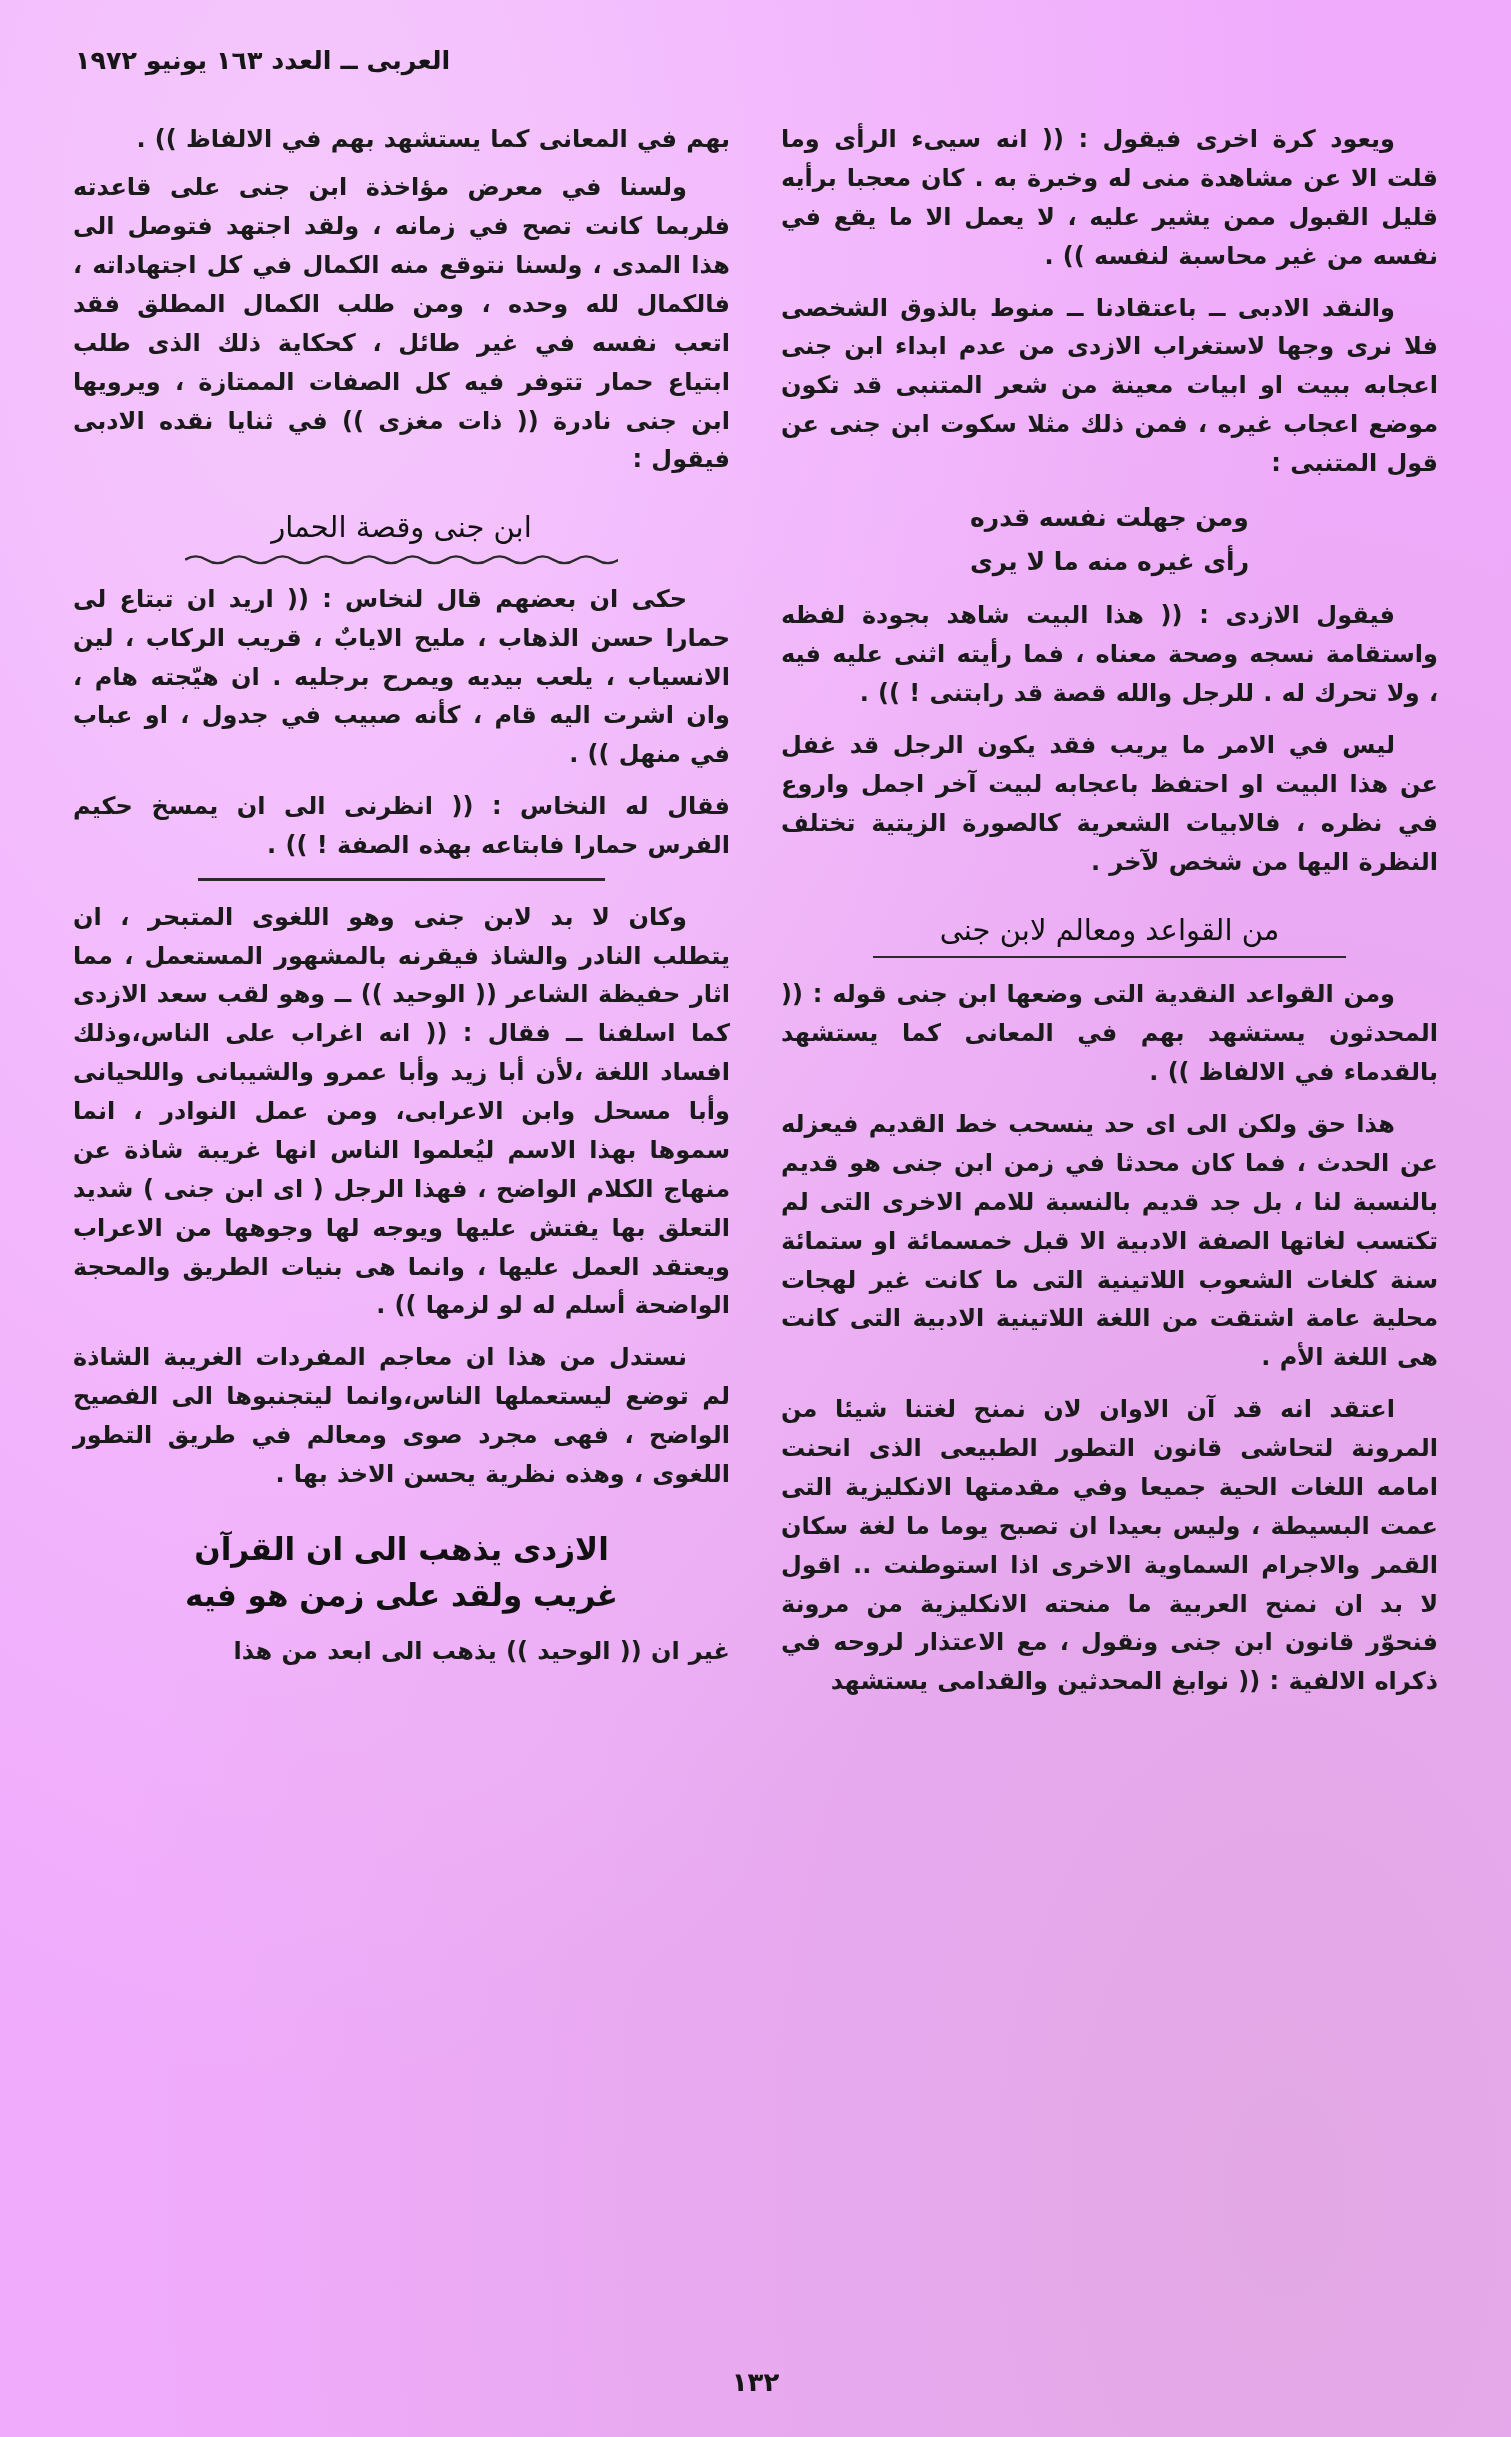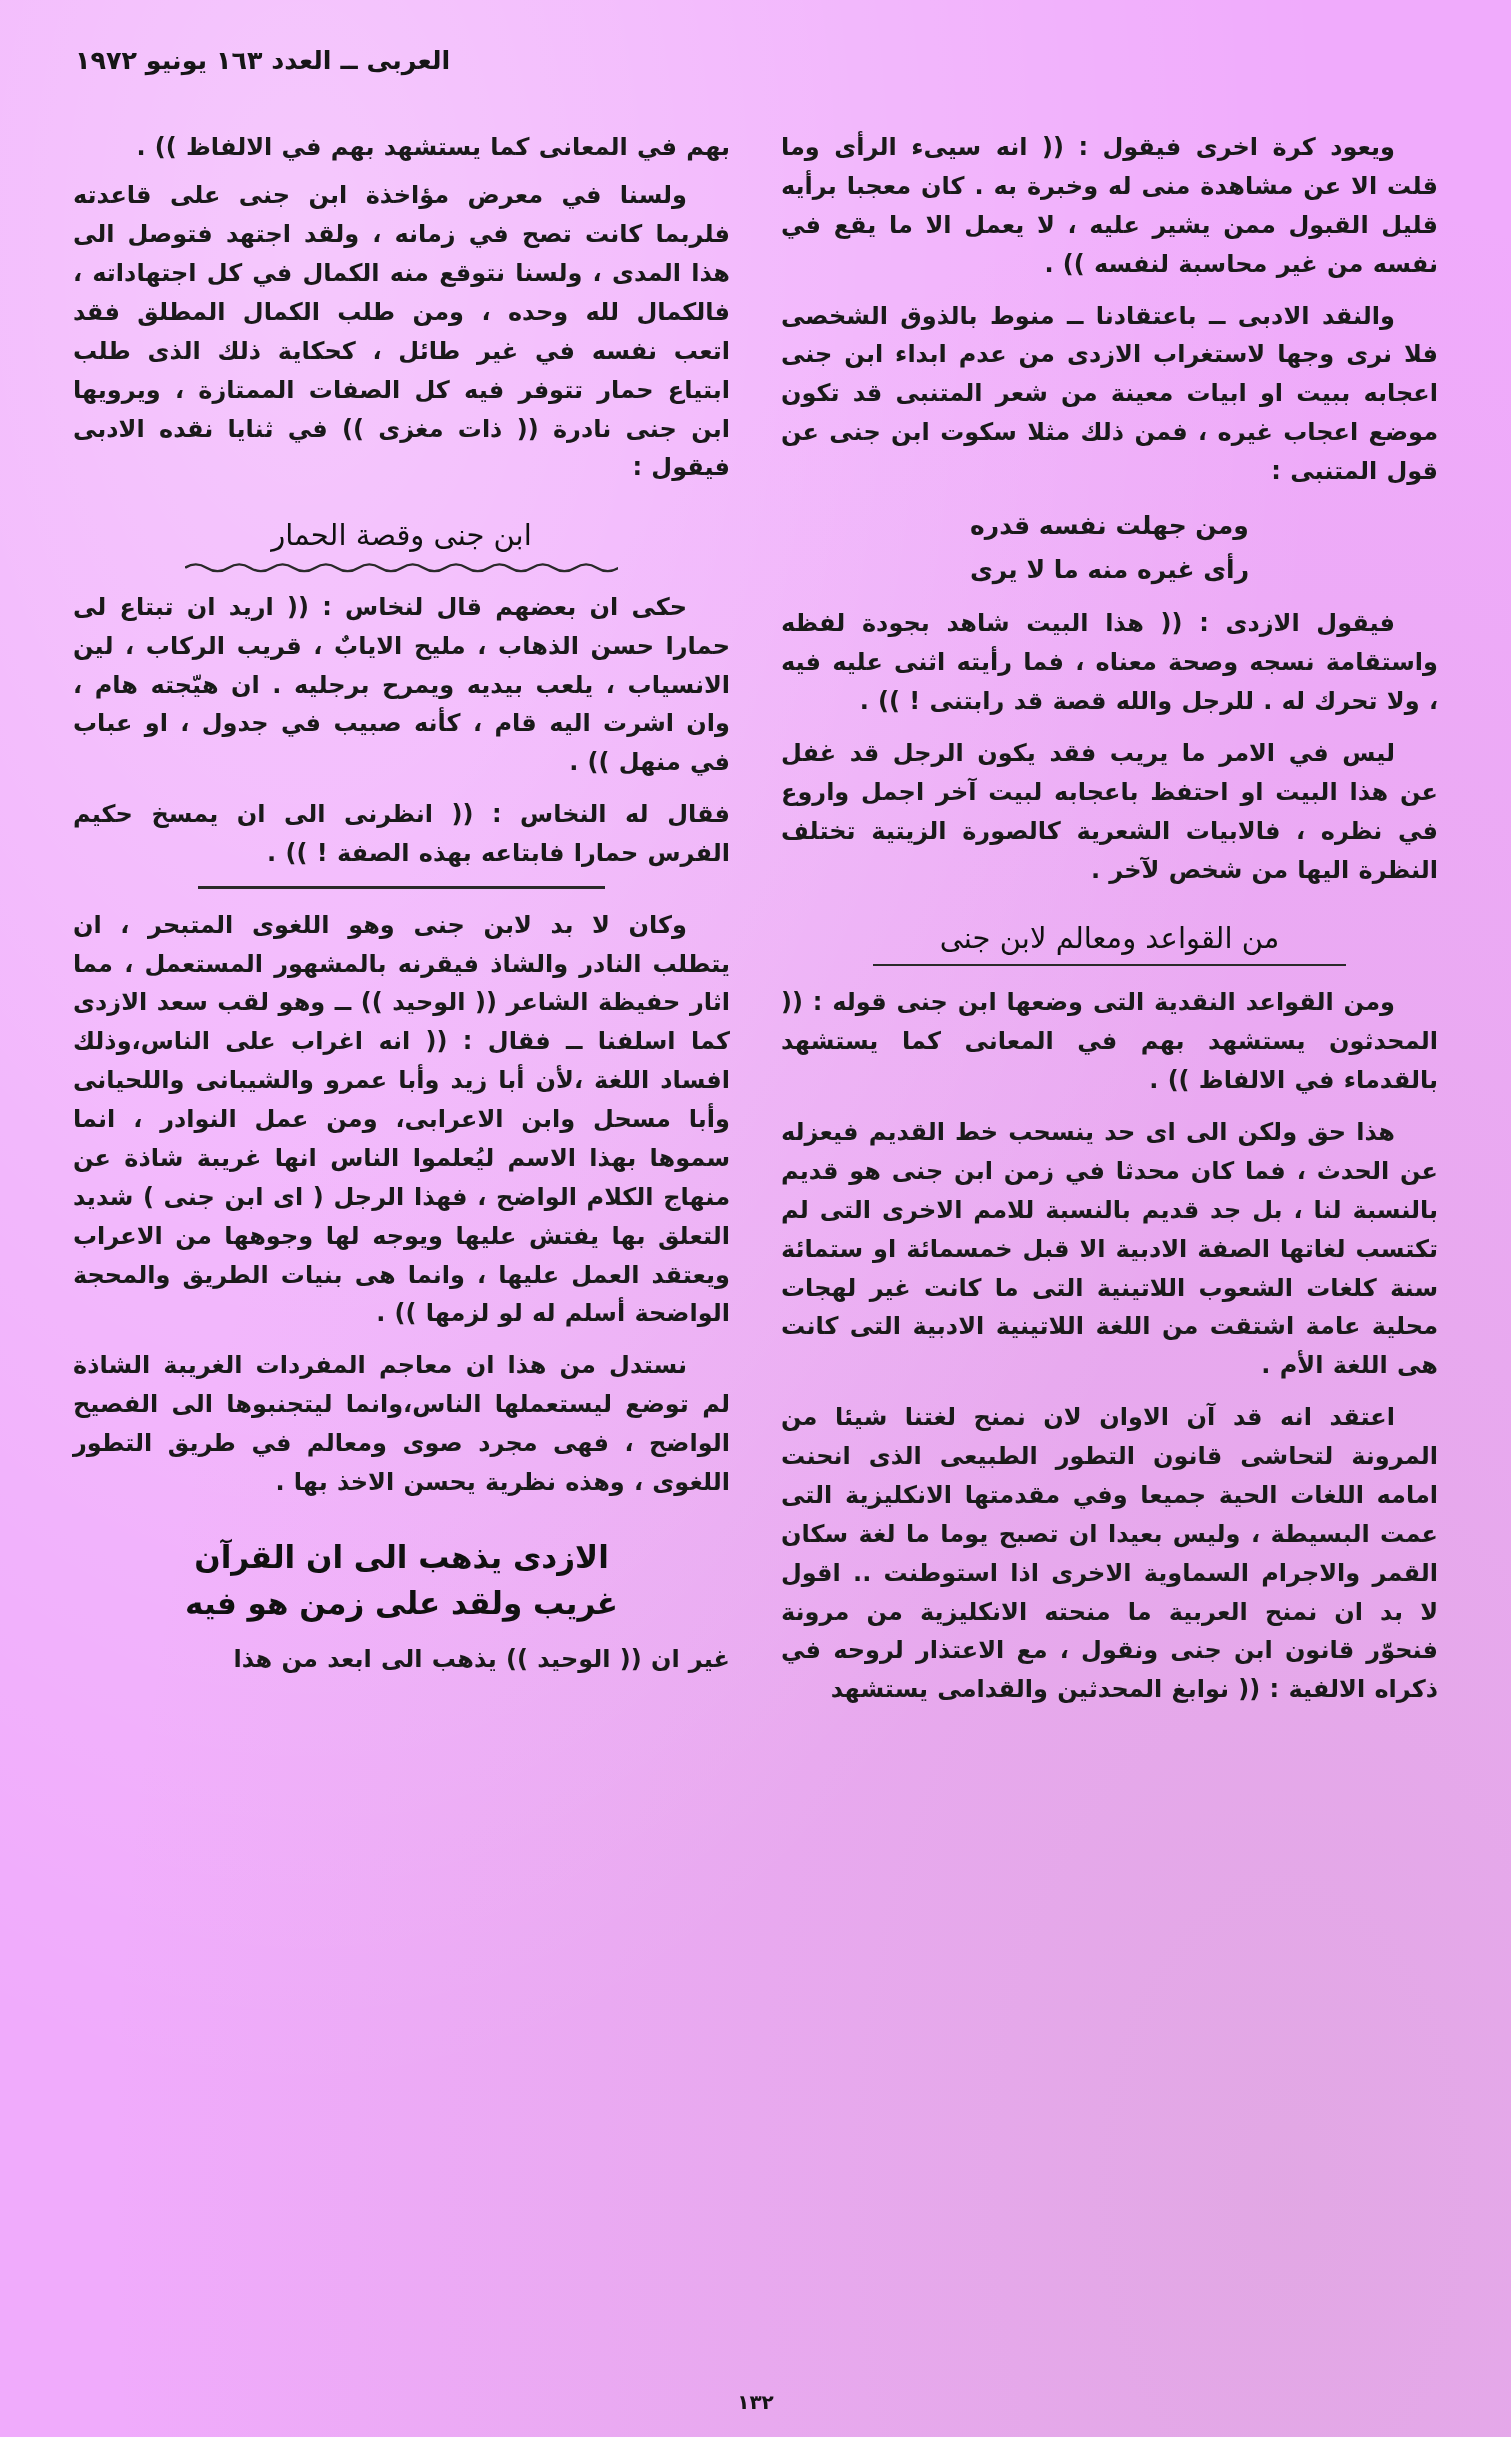--- a/index.html
+++ b/index.html
@@ -58,21 +58,20 @@
     display: flex;
     flex-direction: row;
     gap: 51px;
   }
   .col {
     flex: 1 1 0;
     min-width: 0;
     direction: rtl;
     text-align: justify;
     text-align-last: right;
-    margin-top: 8px;
   }
 
   p.para {
     margin: 0 0 13px 0;
     font-size: 24px;
     line-height: 1.62;
     font-weight: bold;
     letter-spacing: 0px;
     word-spacing: 0.9px;
     color: #1a1a1a;
@@ -116,25 +115,25 @@
 
   .squiggle {
     display: block;
     margin: 0 auto 15px auto;
     width: 66%;
     height: 11.3px;
   }
 
   .page-number {
     position: absolute;
-    bottom: 24px;
+    bottom: 41px;
     left: 0;
     right: 0;
     text-align: center;
-    font-size: 20px;
+    font-size: 26px;
     font-weight: bold;
     color: #151515;
     letter-spacing: 1.9px;
   }
 
   .big-title {
     font-size: 31px;
     font-weight: bold;
     text-align: left;
     text-align-last: center;

